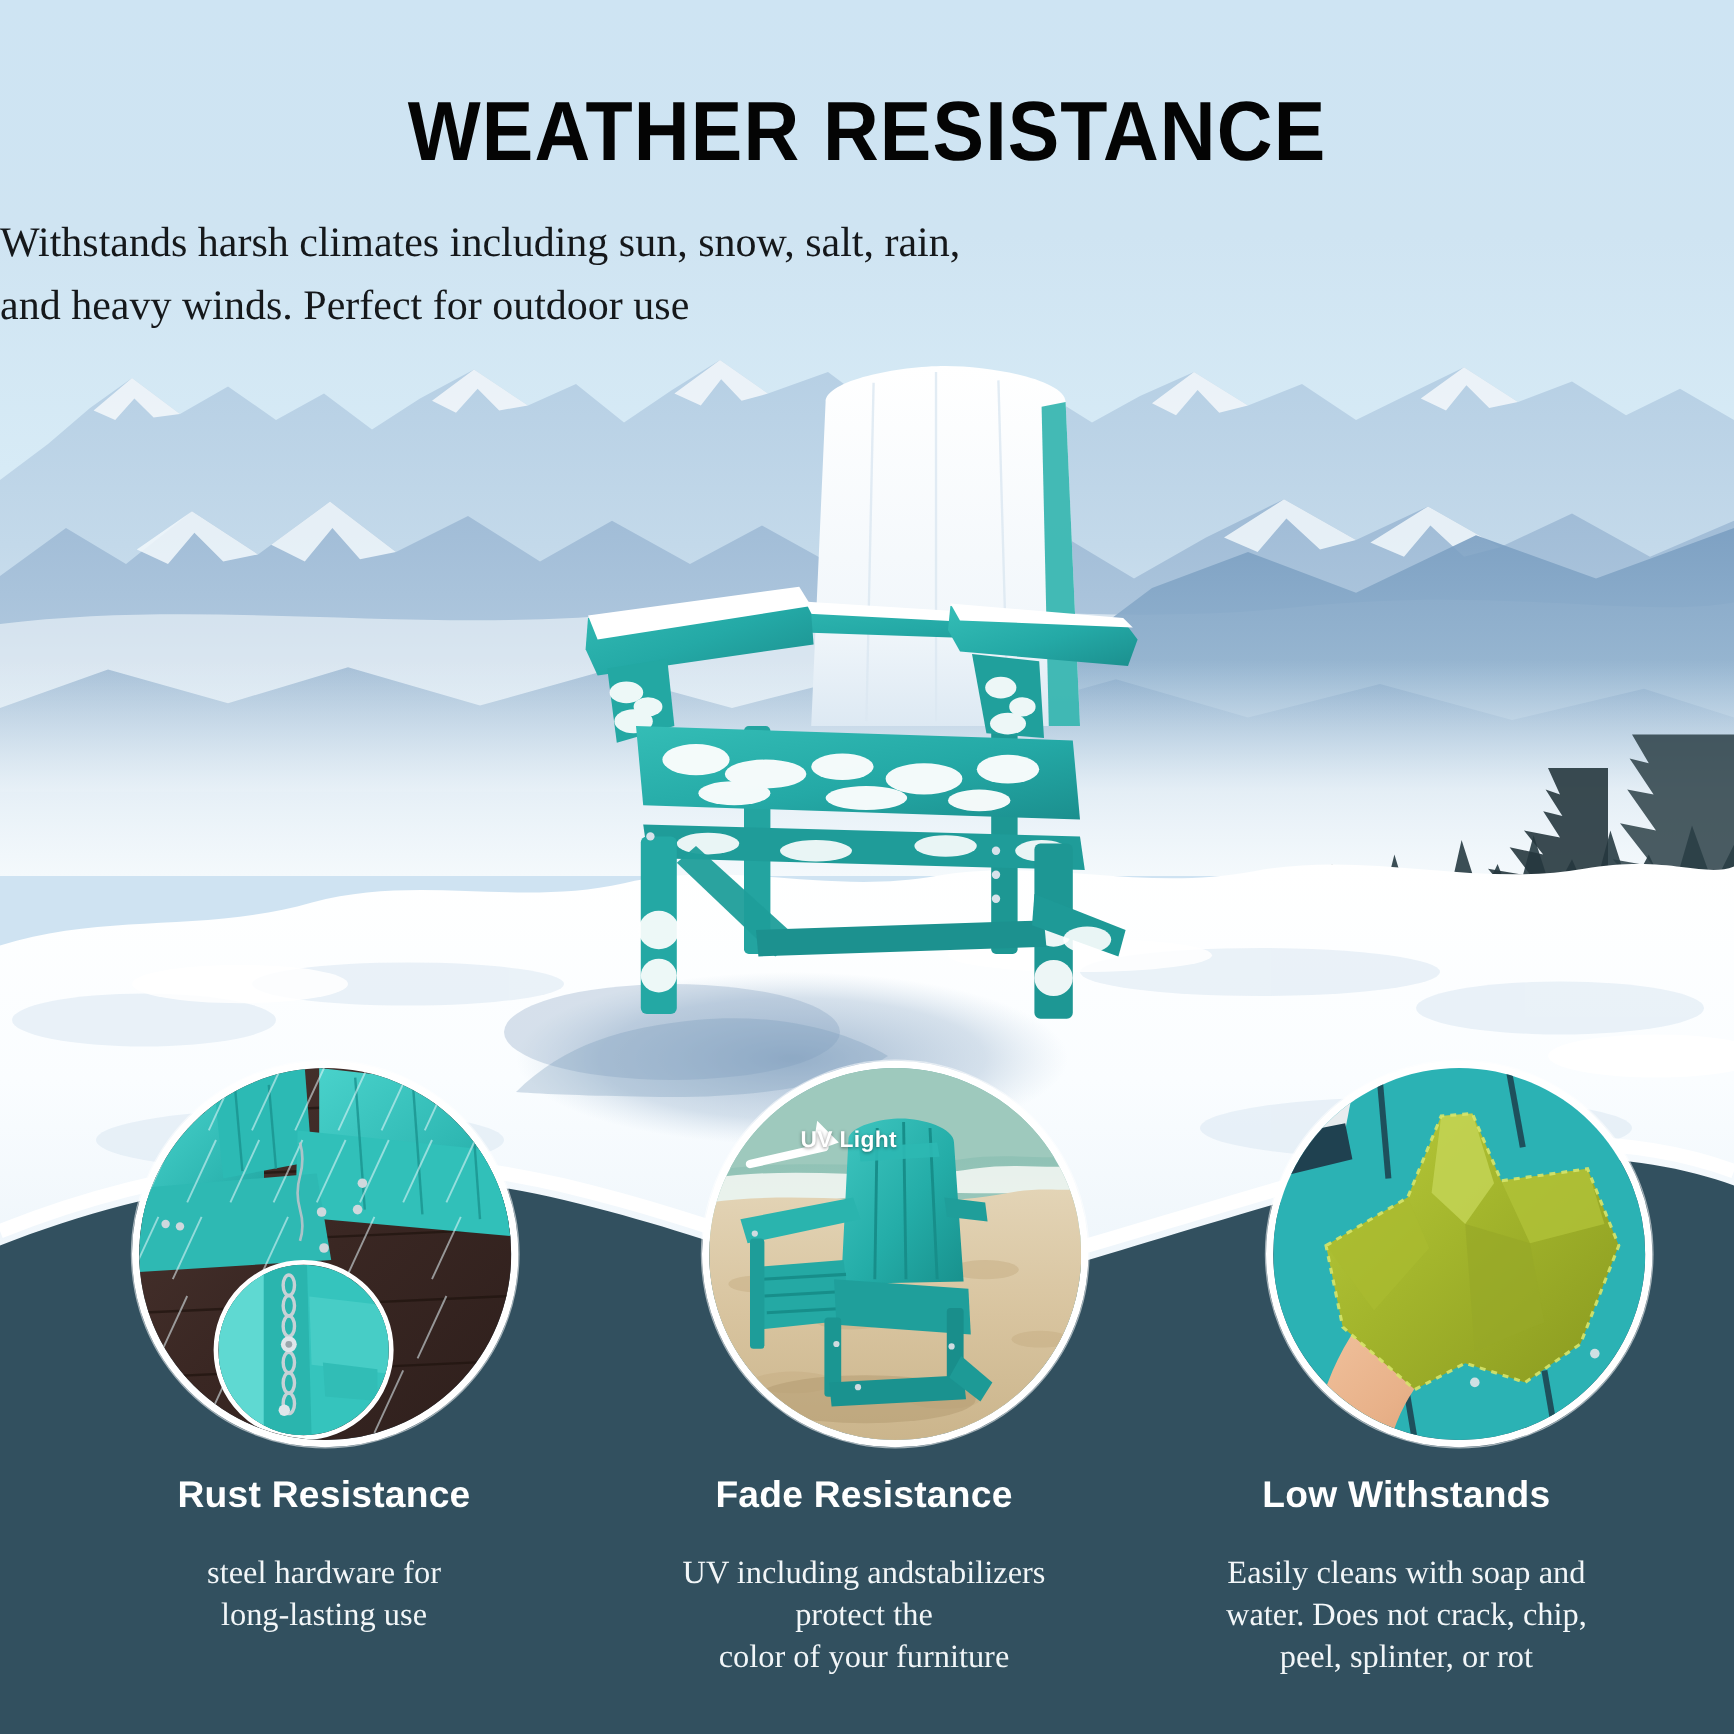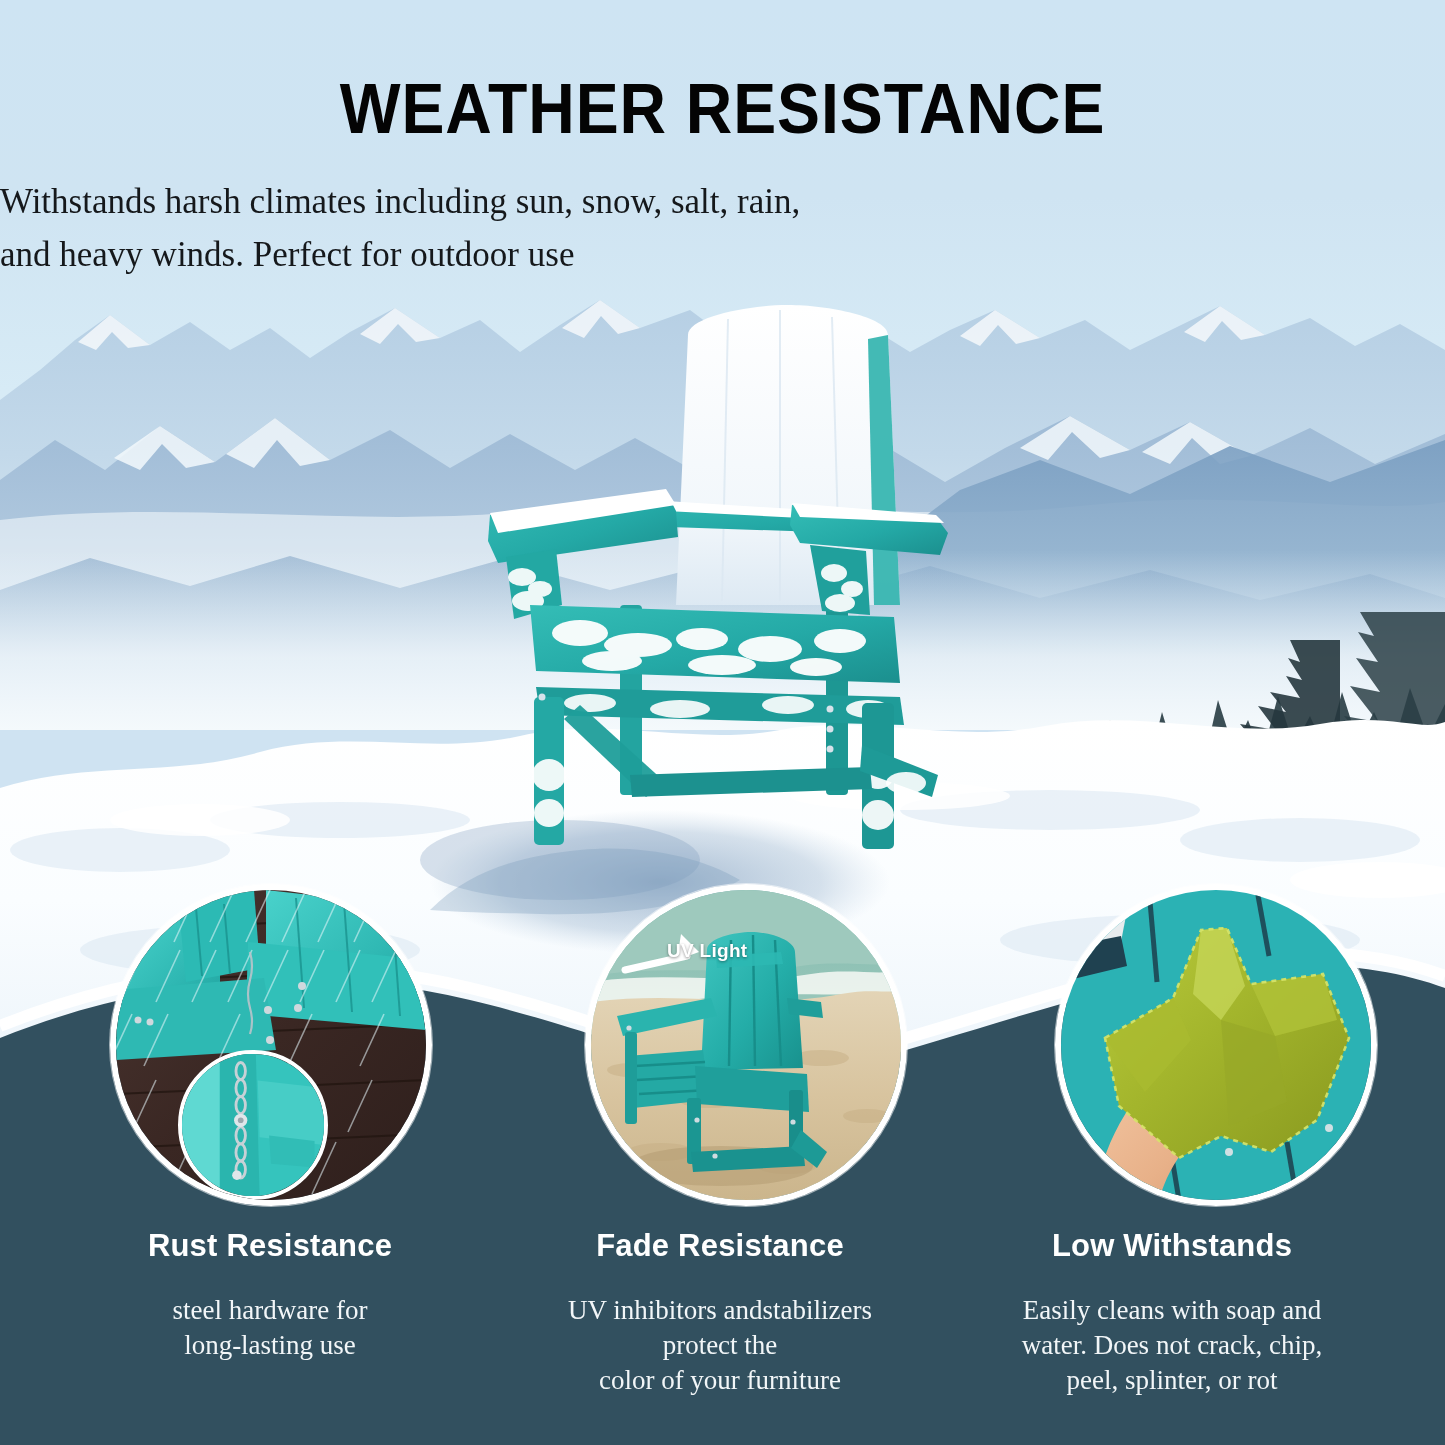--- a/index.html
+++ b/index.html
@@ -595,21 +595,21 @@
     <h3>Rust Resistance</h3>
     <p>
       <span>steel hardware for</span>
       <span>long-lasting use</span>
     </p>
   </div>
 
   <div class="feat f2">
     <h3>Fade Resistance</h3>
     <p>
-      <span>UV inhibitors andstabilizers</span>
+      <span>UV including andstabilizers</span>
       <span>protect the</span>
       <span>color of your furniture</span>
     </p>
   </div>
 
   <div class="feat f3">
     <h3>Low Withstands</h3>
     <p>
       <span>Easily cleans with soap and</span>
       <span>water. Does not crack, chip,</span>

